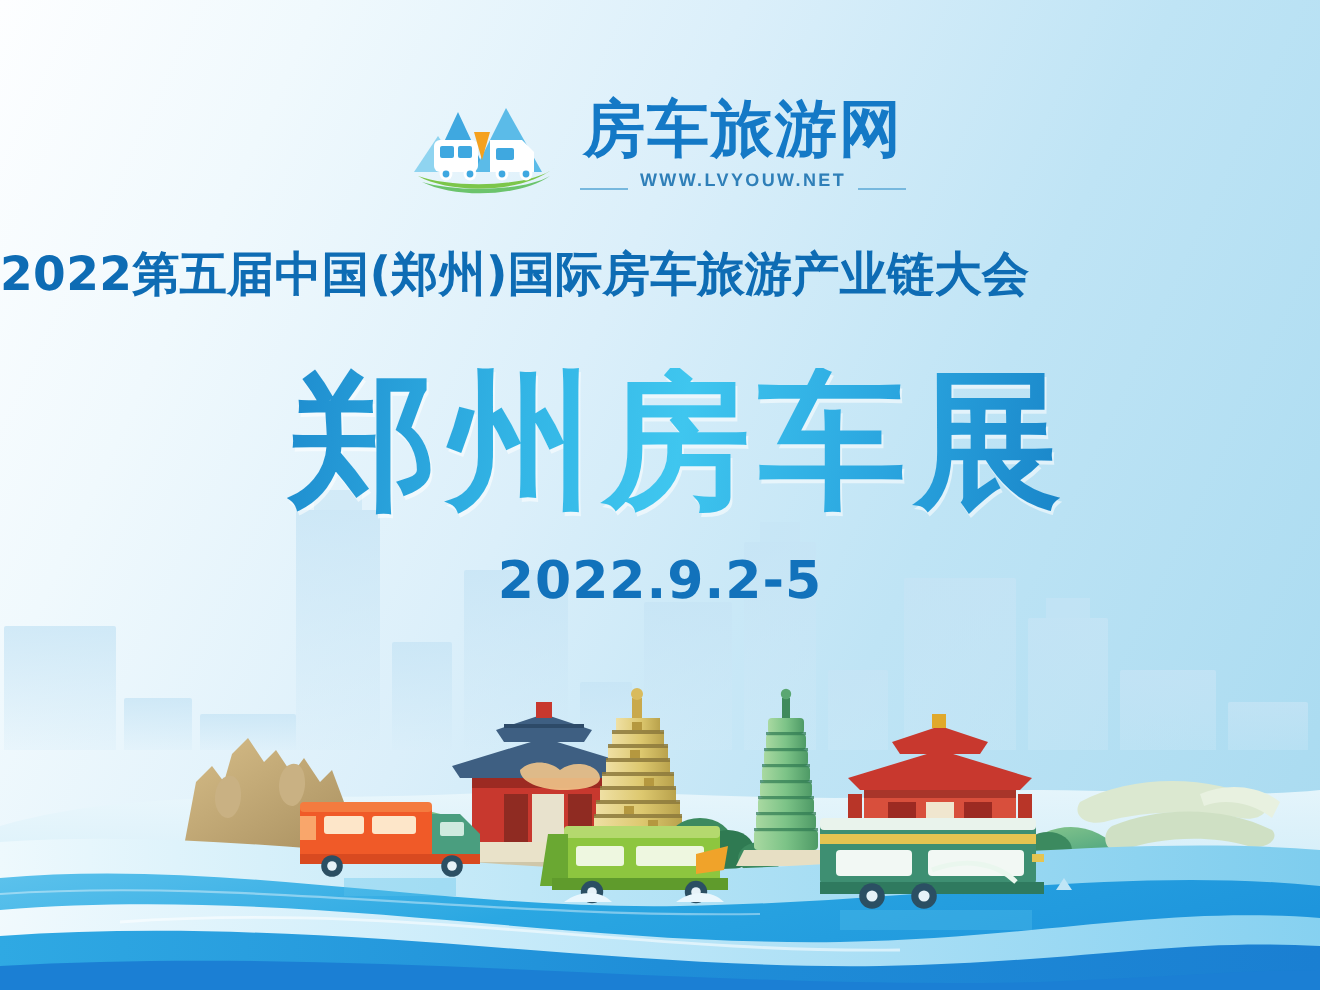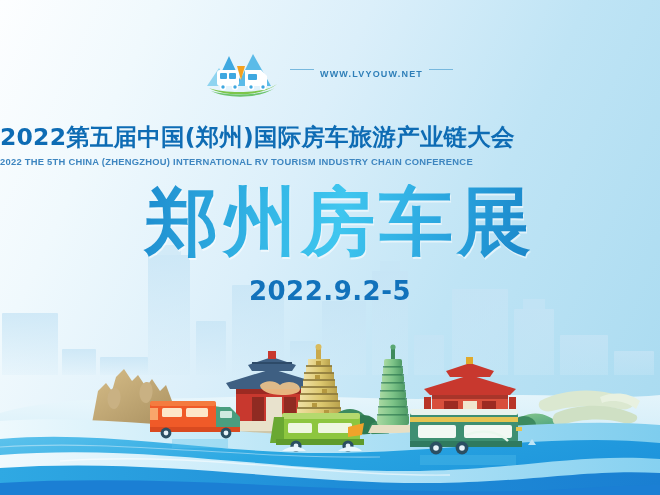--- a/index.html
+++ b/index.html
@@ -32,21 +32,21 @@
     position: absolute; left: 0; right: 0; top: 44px;
     display: flex; align-items: center; justify-content: center; gap: 9px;
   }
   #logo .mark { width: 74px; height: 56px; position: relative; flex: none; }
   #logo .wordwrap { display: flex; flex-direction: column; align-items: center; }
   #logo .word {
     font-size: 31px; font-weight: bold; letter-spacing: 1px;
     color: #1479c6; line-height: 1.05;
     font-family: "DejaVu Sans", "Liberation Sans", sans-serif;
   }
-  #logo .url-row { display: flex; align-items: flex-start; gap: 6px; margin-top: 3px; }
+  #logo .url-row { display: flex; align-items: flex-end; gap: 6px; margin-top: 3px; }
   #logo .url-row .rule { width: 24px; height: 1px; background: #77b8de; }
   #logo .url {
     font-size: 9px; letter-spacing: 1.2px; color: #2f7fb8; font-weight: bold;
   }
   
   #titleblock { position: absolute; left: 0; right: 0; top: 124px; text-align: left; }
   .title-cn {
     font-size: 23.5px; font-weight: bold; color: #0e6cb4;
     letter-spacing: 0.2px; line-height: 1.16;
     font-family: "DejaVu Sans", "Liberation Sans", sans-serif;
@@ -126,31 +126,31 @@
           <circle cx="16" cy="43" r="1.7" fill="#3fa8e0"></circle>
         <circle cx="28" cy="43" r="3.2" fill="#ffffff"></circle>
           <circle cx="28" cy="43" r="1.7" fill="#3fa8e0"></circle>
         <circle cx="44" cy="43" r="3.2" fill="#ffffff"></circle>
           <circle cx="44" cy="43" r="1.7" fill="#3fa8e0"></circle>
         <circle cx="56" cy="43" r="3.2" fill="#ffffff"></circle>
           <circle cx="56" cy="43" r="1.7" fill="#3fa8e0"></circle>
       </svg>
     </div>
     <div class="wordwrap">
+      <div class="word">房车旅游网</div>
       <div class="url-row">
         <span class="rule"></span>
         <span class="url">WWW.LVYOUW.NET</span>
         <span class="rule"></span>
       </div>
     </div>
   </div>
 
   <div id="titleblock">
     <div class="title-cn">2022第五届中国(郑州)国际房车旅游产业链大会</div>
-    <div class="title-en">2022 THE 5TH CHINA (ZHENGZHOU) INTERNATIONAL RV TOURISM INDUSTRY CHAIN CONFERENCE</div>
   </div>
 
   <div id="headline">郑州房车展</div>
 
   <div id="daterow">
     <span>2022.9.2-5</span>
   </div>
 
   <div id="scene">
     <svg viewBox="0 0 660 190" width="660" height="190">

